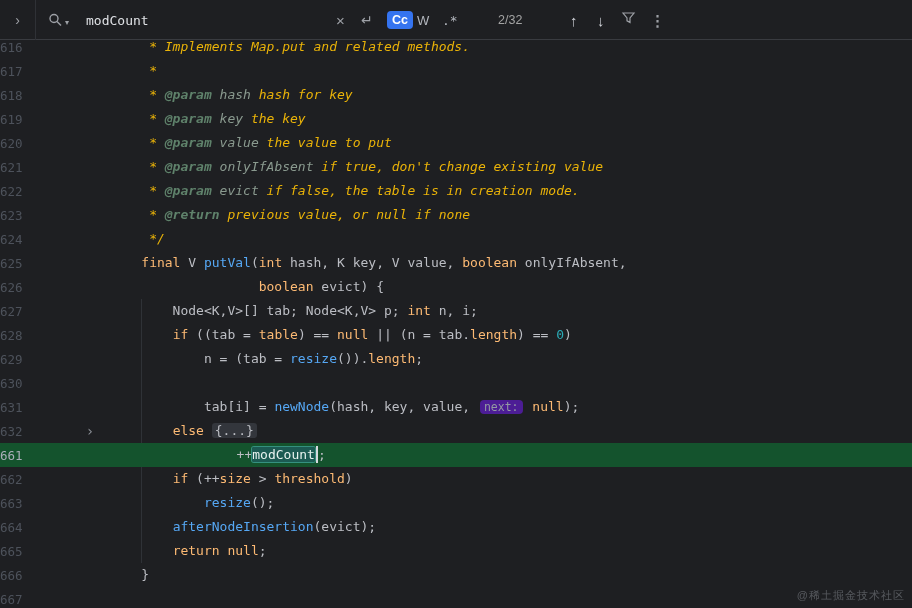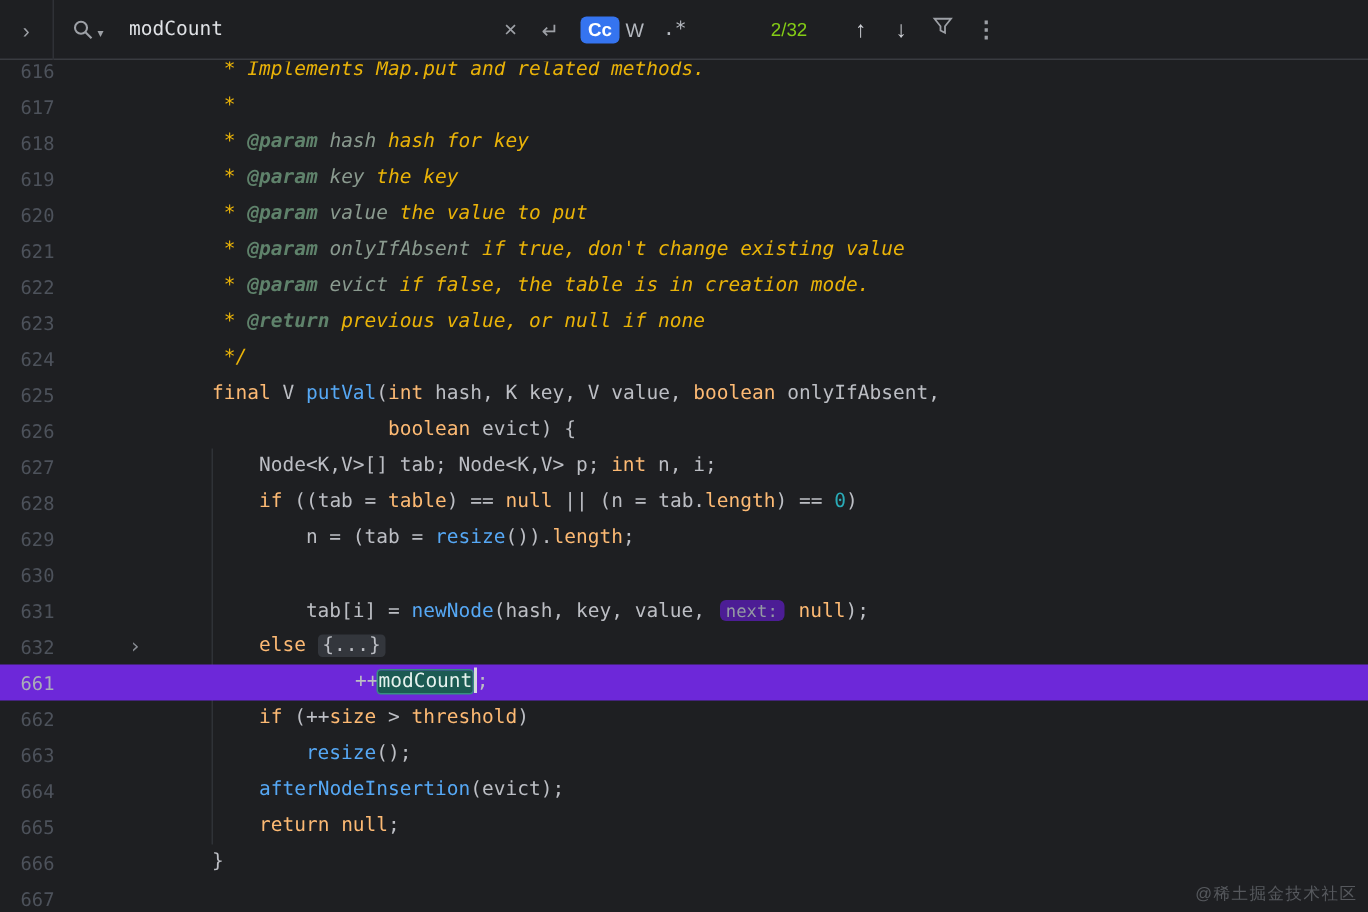--- a/index.html
+++ b/index.html
@@ -28,34 +28,34 @@
   }
   .icon-btn { color:#9DA0A6; cursor:pointer; line-height:1; }
   .clear-btn   { left:336px; font-size:15px; }
   .newline-btn { left:361px; font-size:14px; }
   .matchcase-btn {
     left:387px; background:#3574F0; color:#FFFFFF; border-radius:4px;
     padding:2px 5px; font-size:12.5px; font-weight:600; cursor:pointer;
   }
   .words-btn { left:417px; color:#B4B8BF; font-size:13px; cursor:pointer; }
   .regex-btn { left:442px; color:#B4B8BF; font-size:13px; font-family:"DejaVu Sans Mono",monospace; cursor:pointer; }
-  .match-count { left:498px; width:56px; text-align:center; color:#84cc16; font-size:12.5px; }
+  .match-count { left:498px; width:56px; text-align:left; color:#a3a3a3; font-size:12.5px; }
   .prev-btn { left:570px; font-size:15px; color:#CED0D6; }
   .next-btn { left:597px; font-size:15px; color:#CED0D6; }
   .filter-btn { left:621px; }
   .more-btn { left:650px; font-size:15px; color:#9DA0A6; font-weight:bold; }
 
   
   .editor { position:absolute; top:41px; left:0; right:0; bottom:0; overflow:hidden; }
   .lines { position:absolute; top:-6px; left:0; width:100%; }
   .indent-guide { position:absolute; left:141px; top:264px; width:1px; height:264px; background:#2F3237; }
   .row { height:24px; display:flex; align-items:center; position:relative; }
-  .row.current { background:#6d28d9;gap:32px; }
+  .row.current { background:#14532d;gap:32px; }
   .lnum {
-    width:50px; flex:none; text-align:center;
+    width:50px; flex:none; text-align:left;
     font:12.5px "DejaVu Sans Mono", monospace; color:#4D525B; cursor:pointer;
   }
   .row.current .lnum { color:#A9AEB8; }
   .foldcol {
     width:24px; margin-left:28px; flex:none; text-align:center;
     color:#8A8E95; font:14px "DejaVu Sans Mono", monospace; line-height:1; cursor:pointer;
   }
   .code {
     margin-left:8px; white-space:pre;
     font:13px/24px "DejaVu Sans Mono", monospace; color:#BCBEC4;

